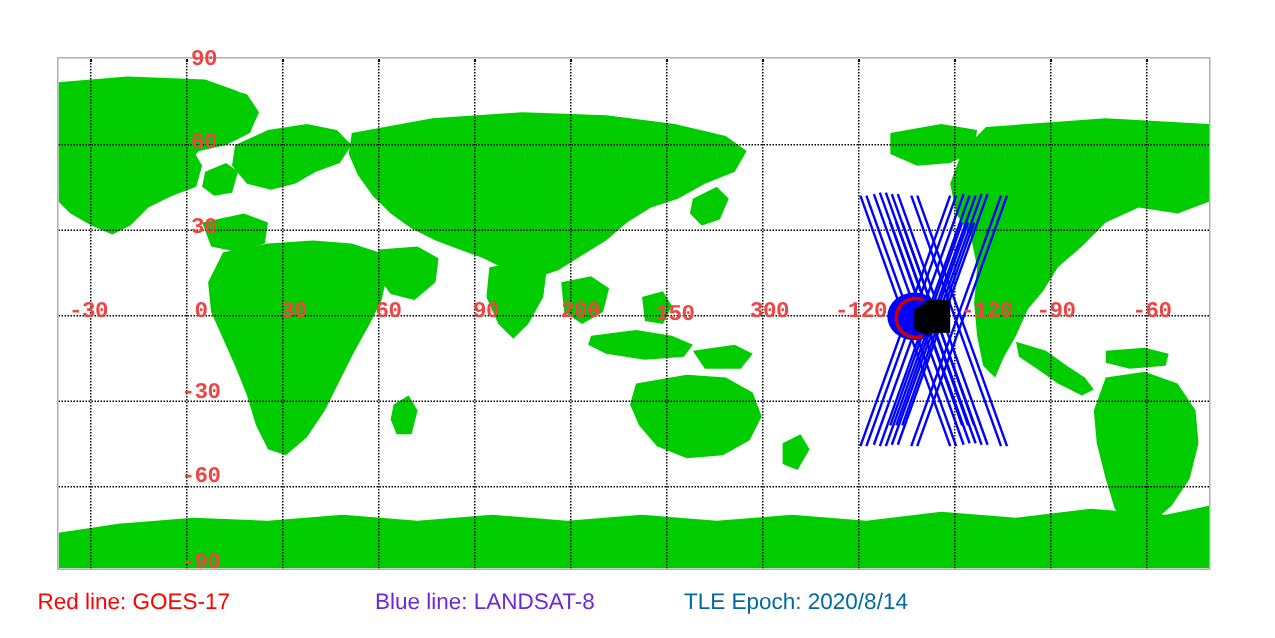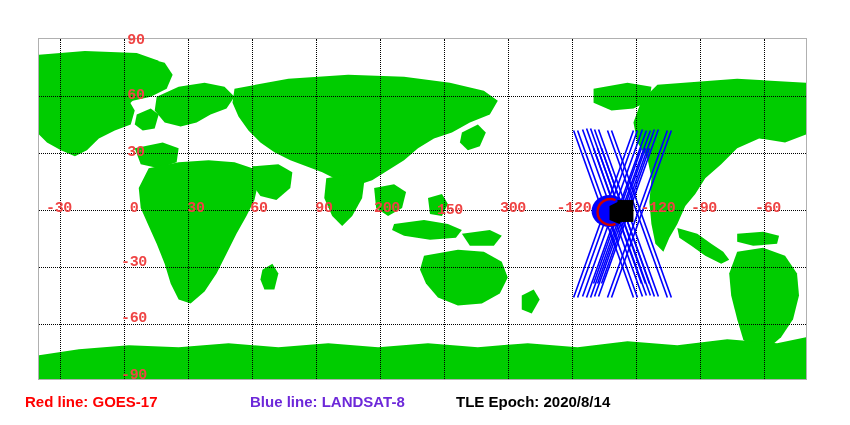--- a/index.html
+++ b/index.html
@@ -90,27 +90,27 @@
     left: 0;
     top: 392px;
     width: 850px;
     height: 33px;
   }
   .legend-item {
     position: absolute;
     top: 0;
     font-family: "Liberation Sans", sans-serif;
     font-size: 15px;
-    font-weight: bold;
+    font-weight: normal;
     white-space: nowrap;
     line-height: 20px;
   }
   #legend-goes  { left: 25px;  color: #ff0000; }
   #legend-landsat { left: 250px; color: #6d28d9; }
-  #legend-epoch { left: 456px; color: #000000; }
+  #legend-epoch { left: 456px; color: #0369a1; }
 </style>
 </head>
 <body>
 
 <div id="map-figure">
 
   <div id="map-plot">
 
     <svg id="world-svg" viewBox="0 0 769 342" preserveAspectRatio="none">
       <g fill="#00cc00" stroke="none">

